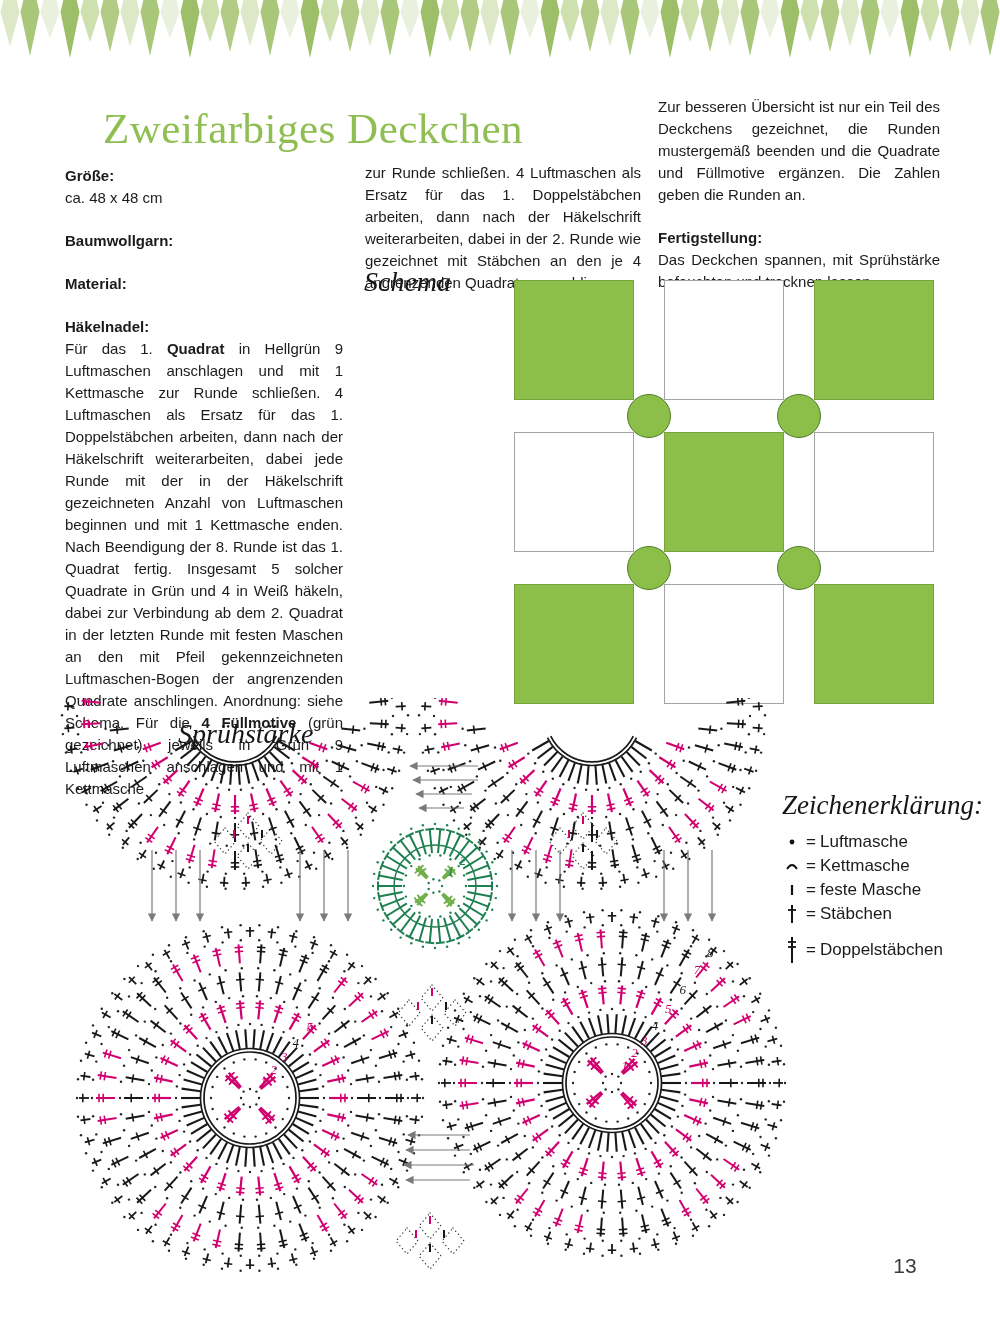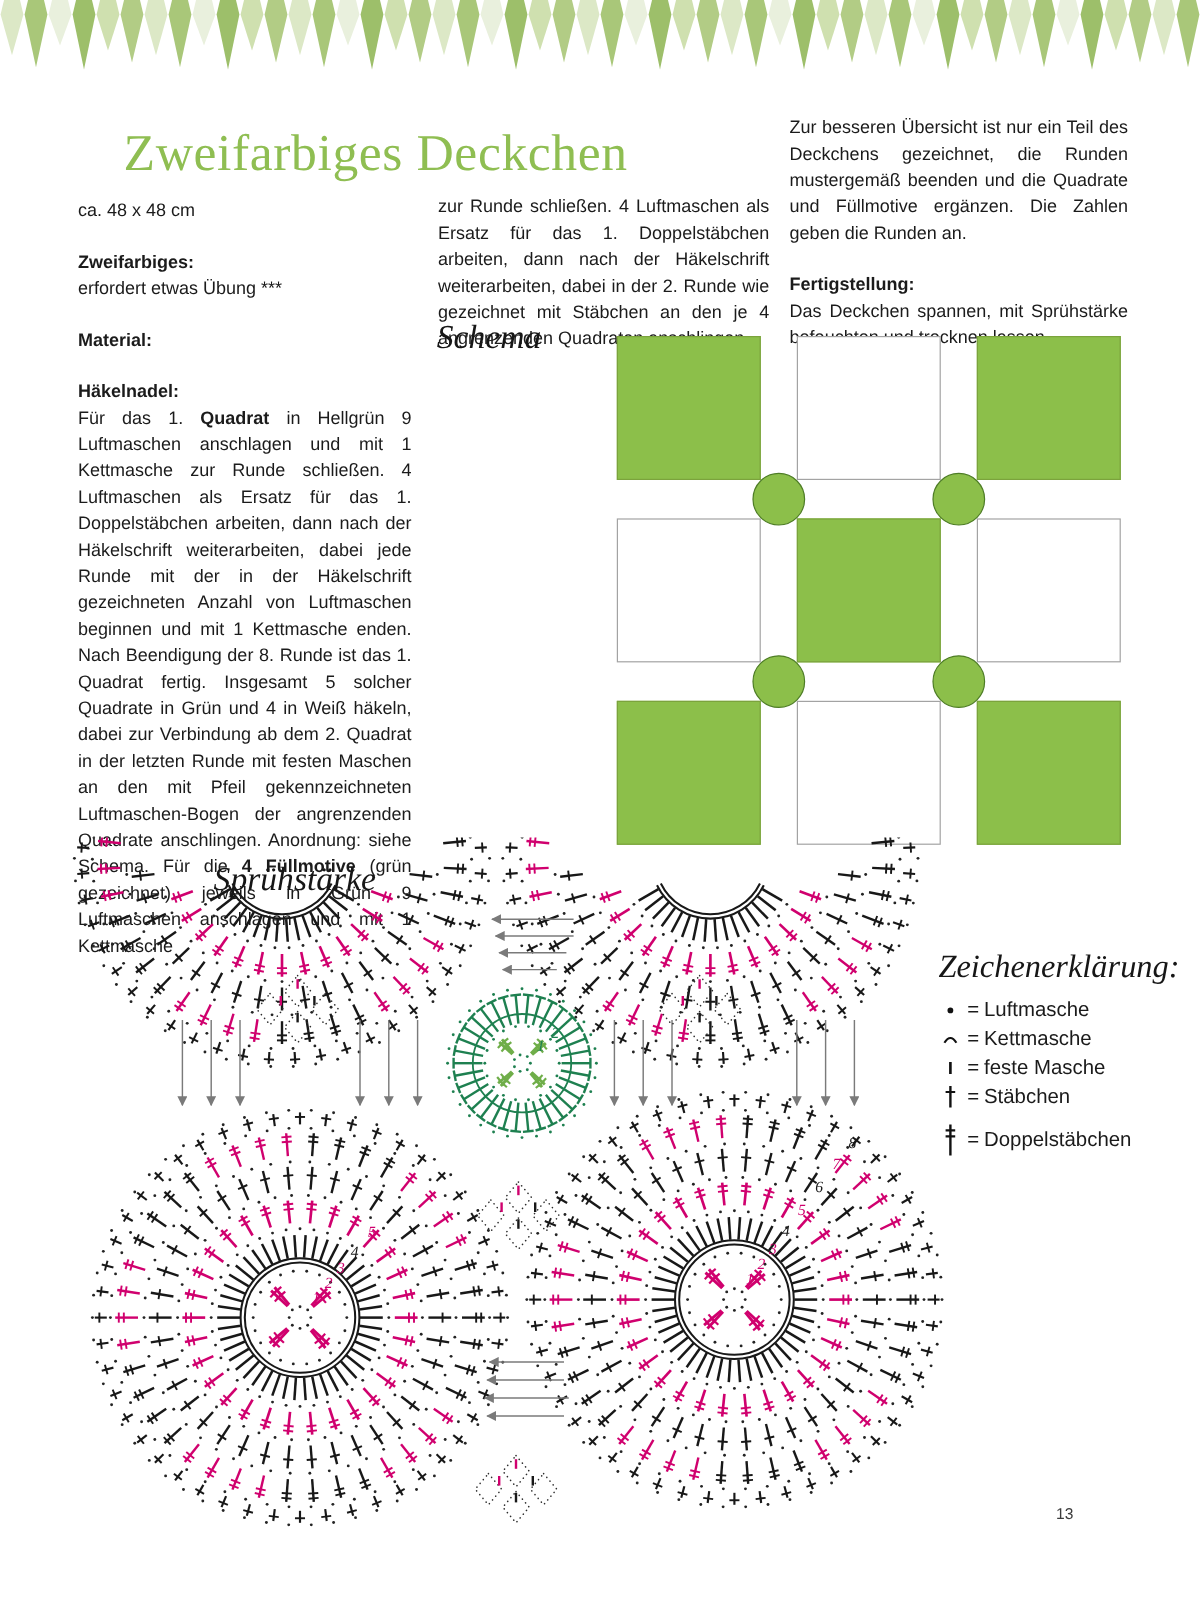--- a/index.html
+++ b/index.html
@@ -33,22 +33,22 @@
   #chart-svg{position:absolute;left:0;top:698px;z-index:2;}
   #legend{position:absolute;left:782px;top:790px;width:210px;z-index:5;background:transparent;}
   #legend-title{
     font-family:"Liberation Serif",serif;font-style:italic;font-size:27px;
     color:#161616;margin:0 0 9px 0;
   }
   .legend-item{display:flex;align-items:center;height:24px;font-size:17px;color:#1b1b1b;}
   .legend-item.tall{margin-top:8px;height:32px;}
   .legend-sym{width:20px;display:flex;justify-content:center;align-items:center;}
   .legend-eq{width:18px;text-align:center;}
-  #page-number{position:absolute;left:880px;top:1254px;width:50px;text-align:left;
-    font-size:13px;color:#3c3c3c;}
+  #page-number{position:absolute;left:880px;top:1254px;width:50px;text-align:center;
+    font-size:21px;color:#3c3c3c;}
 </style>
 </head>
 <body>
 
 <svg id="top-border" viewBox="0 0 1000 62">
     <polygon points="10,-28 19.5,12 10,46 0.5,12" fill="#dce8c6"></polygon>
     <polygon points="30,-28 39.5,12 30,56 20.5,12" fill="#a9c779"></polygon>
     <polygon points="50,-28 59.5,12 50,38 40.5,12" fill="#e9f0dd"></polygon>
     <polygon points="70,-28 79.5,12 70,58 60.5,12" fill="#9dbf6a"></polygon>
     <polygon points="90,-28 99.5,12 90,42 80.5,12" fill="#cfe0af"></polygon>
@@ -96,25 +96,25 @@
     <polygon points="930,-28 939.5,12 930,42 920.5,12" fill="#cfe0af"></polygon>
     <polygon points="950,-28 959.5,12 950,52 940.5,12" fill="#b2cc85"></polygon>
     <polygon points="970,-28 979.5,12 970,46 960.5,12" fill="#dce8c6"></polygon>
     <polygon points="990,-28 999.5,12 990,56 980.5,12" fill="#a9c779"></polygon>
   </svg>
 
 <div class="page-title" style="color: rgb(143, 190, 82); margin-left: 40px;">Zweifarbiges Deckchen</div>
 
 <div class="col" id="col1">
   <div class="sec">
+    <div class="sec-label">Größe:</div>
     <div>ca. 48 x 48 cm</div>
   </div>
   <div class="sec">
-    <div class="sec-label">Zweifarbiges:</div>
-    <div>erfordert etwas Übung ***</div>
+    <div class="sec-label">Baumwollgarn:</div>
   </div>
   <div class="sec">
     <div class="sec-label">Material:</div>
   </div>
   <div class="sec">
     <div class="sec-label">Häkelnadel:</div>
     <div><span>Für das 1. </span><b>Quadrat</b><span> in Hellgrün 9 Luftmaschen anschlagen und mit 1 Kettmasche zur Runde schließen. 4 Luftmaschen als Ersatz für das 1. Doppelstäbchen arbeiten, dann nach der Häkelschrift weiterarbeiten, dabei jede Runde mit der in der Häkelschrift gezeichneten Anzahl von Luftmaschen beginnen und mit 1 Kettmasche enden. Nach Beendigung der 8. Runde ist das 1. Quadrat fertig. Insgesamt 5 solcher Quadrate in Grün und 4 in Weiß häkeln, dabei zur Verbindung ab dem 2. Quadrat in der letzten Runde mit festen Maschen an den mit Pfeil gekennzeichneten Luftmaschen-Bogen der angrenzenden Quadrate anschlingen. Anordnung: siehe Schema. Für die </span><b>4 Füllmotive</b><span> (grün gezeichnet) jeweils in Grün 9 Luftmaschen anschlagen und mit 1 Kettmasche</span></div>
   </div>
 </div>
 

